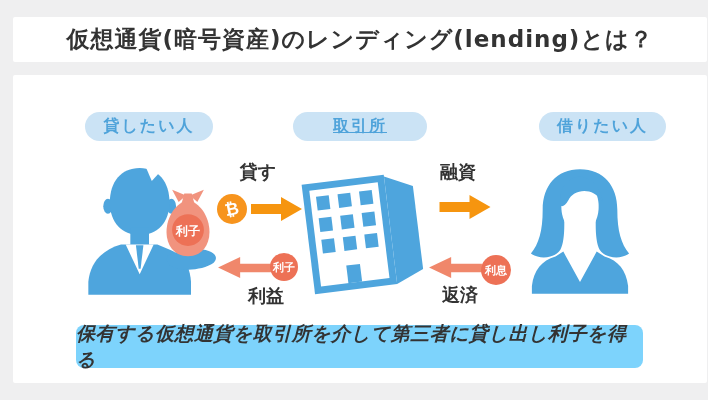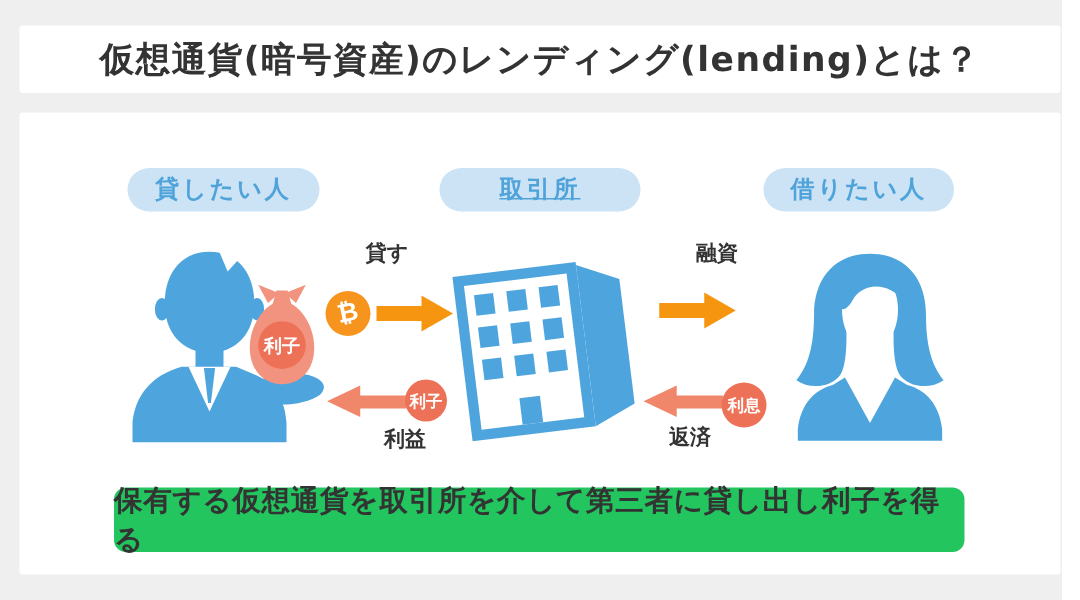--- a/index.html
+++ b/index.html
@@ -22,27 +22,27 @@
   }
 
   .pill {
     position:absolute; height:29px; border-radius:15px;
     background:#CBE3F5; color:#4FA3DA;
     font-size:16px; font-weight:bold; letter-spacing:2px;
     display:flex; align-items:center; justify-content:center;margin-top:12px;
   }
   .pill-lender   { left:85px;  top:100px; width:128px; }
   .pill-exchange { left:293px; top:100px; width:134px;text-decoration:underline; }
-  .pill-borrower { left:509px; top:100px; width:127px;justify-content:center; }
+  .pill-borrower { left:539px; top:100px; width:127px;justify-content:center; }
 
   .abs { position:absolute; }
 
   .flow-label {
     position:absolute; width:56px; text-align:center;
-    font-size:14px; font-weight:bold; color:#333333;
+    font-size:18px; font-weight:bold; color:#333333;
   }
 
   .coin {
     position:absolute; width:30px; height:30px; border-radius:50%;
     background:#F7941D; display:flex; align-items:center; justify-content:center;
   }
   .coin span {
     color:#FFFFFF; font-weight:bold; font-size:17px;
     transform:rotate(-12deg); line-height:1;
   }
@@ -50,22 +50,22 @@
   .badge {
     position:absolute; border-radius:50%; background:#ED7156;
     color:#FFFFFF; font-weight:bold;
     display:flex; align-items:center; justify-content:center;
   }
   .badge-profit { left:270px; top:253px; width:28px; height:28px; font-size:11px; }
   .badge-repay  { left:481px; top:255px; width:30px; height:30px; font-size:11px; }
 
   .summary-box {
     position:absolute; left:76px; top:325px; width:567px; height:43px;
-    background:#22c55e; border-radius:8px;
-    display:flex; align-items:center; justify-content:center;
+    background:#7dd3fc; border-radius:8px;
+    display:flex; align-items:center; justify-content:center;font-style:italic;
   }
   .summary-box p { font-size:19px; font-weight:bold; color:#333333; letter-spacing:0.5px; }
 
   svg { display:block; overflow:visible; }
 </style>
 </head>
 <body>
 
 <div class="stage">
 
@@ -131,21 +131,21 @@
         <rect x="47" y="48" width="13" height="14"></rect>
         <rect x="69" y="48" width="13" height="14"></rect>
         <rect x="25" y="70" width="13" height="14"></rect>
         <rect x="47" y="70" width="13" height="14"></rect>
         <rect x="69" y="70" width="13" height="14"></rect>
         <rect x="47" y="99" width="14" height="18"></rect>
       </g>
     </g>
   </svg>
 
-  <div class="flow-label" style="left:450px; top:160px;">融資</div>
+  <div class="flow-label" style="left:430px; top:160px;">融資</div>
   <svg class="abs" style="left:439px; top:194px;" width="53" height="26" viewBox="0 0 52 26">
     <polygon points="0,8 30,8 30,1 51,13 30,25 30,18 0,18" fill="#F6950F"></polygon>
   </svg>
 
   <svg class="abs" style="left:216px; top:255px;" width="56" height="25" viewBox="0 0 56 26">
     <polygon points="56,9 24,9 24,2 1,13 24,24 24,18 56,18" fill="#F0876B"></polygon>
   </svg>
   <div class="badge badge-profit">
     <span>利子</span>
   </div>

